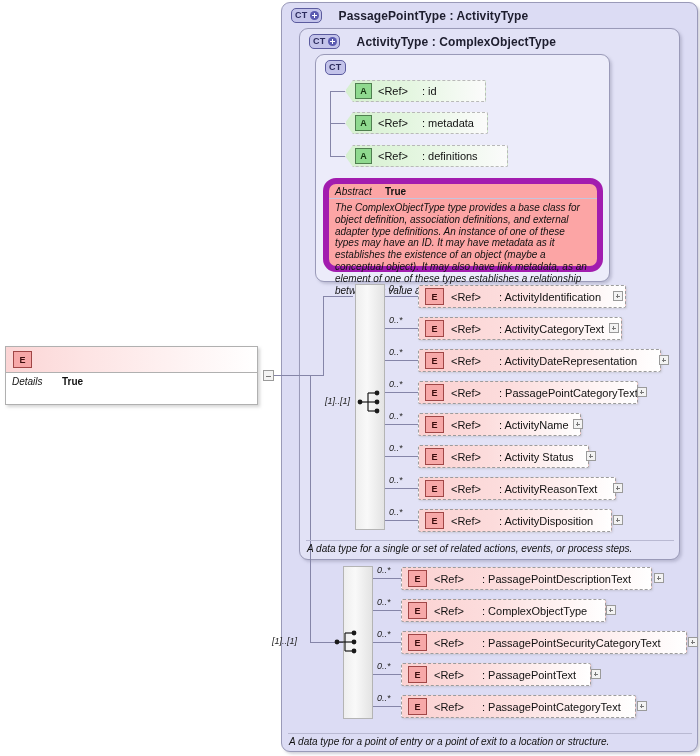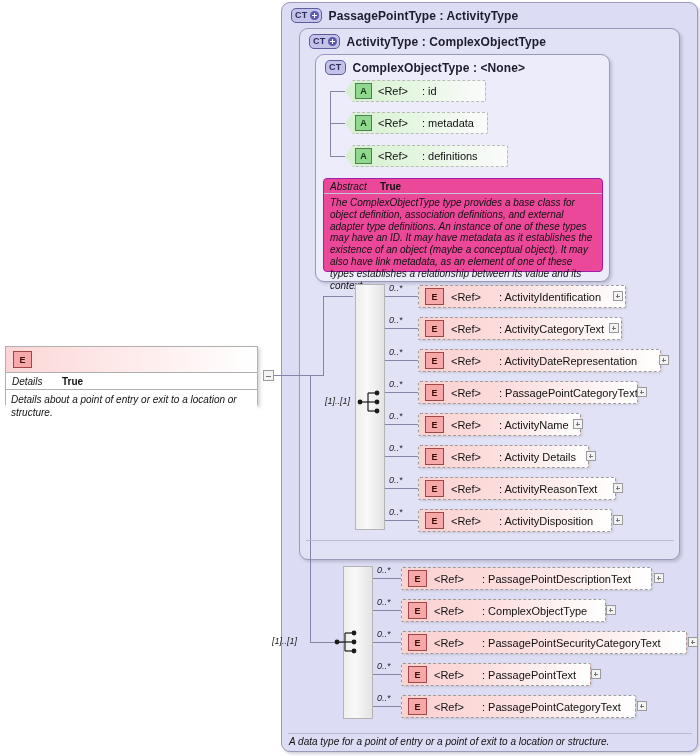--- a/index.html
+++ b/index.html
@@ -35,21 +35,21 @@
   }
   .ct-box.lvl2 { background: #e2e2f6; }
   .ct-box.lvl3 { background: #ececfa; }
 
   .ct-header {
     position: absolute;
     left: 9px;
     top: 5px;
     display: flex;
     align-items: center;
-    gap: 7px;
+    gap: 17px;
     white-space: nowrap;
   }
   .ct-title {
     font-size: 12px;
     font-weight: bold;
     color: #1d1d2e;
     letter-spacing: .1px;
   }
 
   
@@ -247,23 +247,23 @@
     font-size: 10px;
     font-style: italic;
     color: #111;
     background: #ffffff;
     line-height: 13px;
   }
 
   
   .doc-panel {
     position: absolute;
-    background: #ec4899;
-    border: 1px solid #a21caf;
-    border-radius: 4px;
+    background: #fca5a5;
+    border: 6px solid #a21caf;
+    border-radius: 13px;
     box-sizing: border-box;
   }
   .doc-abstract {
     height: 15px;
     display: flex;
     align-items: center;
     padding: 0 6px;
     border-bottom: 1px solid #c4c4dd;
     box-sizing: border-box;
   }
@@ -319,21 +319,20 @@
       </span>
       <span class="ct-title">ActivityType : ComplexObjectType</span>
     </div>
   </div>
 
   <div class="ct-box lvl3 abs" style="left:315px; top:54px; width:295px; height:228px;">
     <div class="ct-header">
       <span class="ct-icon">
         <span class="lbl">CT</span>
       </span>
-      <span class="ct-title">ComplexObjectType : &lt;None&gt;</span>
     </div>
   </div>
 
   <div class="ln-v abs" style="left:330px; top:91px; height:65px;"></div>
   <div class="ln-h abs" style="left:330px; top:91px; width:15px;"></div>
   <div class="ln-h abs" style="left:330px; top:123px; width:15px;"></div>
   <div class="ln-h abs" style="left:330px; top:156px; width:15px;"></div>
 
   <div class="attr-row abs" style="left:345px; top:80px; width:141px;">
     <span class="attr-icon">A</span>
@@ -362,21 +361,20 @@
   </div>
 
   <div class="root-box abs" style="left:5px; top:346px; width:253px; height:59px;">
     <div class="root-title-bar">
       <span class="el-icon">E</span>
     </div>
     <div class="root-prop">
       <span class="k">Details</span>
       <span class="v">True</span>
     </div>
-    <div class="root-doc">Details about a point of entry or exit to a location or structure.</div>
   </div>
 
   <div class="collapse abs" style="left:263px; top:370px;"></div>
   <div class="ln-h abs" style="left:274px; top:375px; width:49px;"></div>
 
   <div class="ln-v abs" style="left:323px; top:296px; height:80px;"></div>
   <div class="ln-h abs" style="left:323px; top:296px; width:30px;"></div>
   <div class="ln-v abs" style="left:310px; top:375px; height:267px;"></div>
   <div class="ln-h abs" style="left:310px; top:642px; width:33px;"></div>
 
@@ -439,21 +437,21 @@
     <span class="el-ref">&lt;Ref&gt;</span>
     <span class="el-name">: ActivityName</span>
   </div>
   <div class="expand abs" style="left:573px; top:419px;"></div>
 
   <div class="ln-h abs" style="left:385px; top:456px; width:33px;"></div>
   <span class="card" style="left:389px; top:443px;">0..*</span>
   <div class="el-row abs" style="left:418px; top:445px; width:171px;">
     <span class="el-icon">E</span>
     <span class="el-ref">&lt;Ref&gt;</span>
-    <span class="el-name">: Activity Details</span>
+    <span class="el-name">: Activity Status</span>
   </div>
   <div class="expand abs" style="left:586px; top:451px;"></div>
 
   <div class="ln-h abs" style="left:385px; top:488px; width:33px;"></div>
   <span class="card" style="left:389px; top:475px;">0..*</span>
   <div class="el-row abs" style="left:418px; top:477px; width:198px;">
     <span class="el-icon">E</span>
     <span class="el-ref">&lt;Ref&gt;</span>
     <span class="el-name">: ActivityReasonText</span>
   </div>
@@ -462,20 +460,21 @@
   <div class="ln-h abs" style="left:385px; top:520px; width:33px;"></div>
   <span class="card" style="left:389px; top:507px;">0..*</span>
   <div class="el-row abs" style="left:418px; top:509px; width:194px;">
     <span class="el-icon">E</span>
     <span class="el-ref">&lt;Ref&gt;</span>
     <span class="el-name">: ActivityDisposition</span>
   </div>
   <div class="expand abs" style="left:613px; top:515px;"></div>
 
   <div class="ct-foot-rule abs" style="left:306px; top:540px; width:368px;"></div>
+  <span class="ct-foot" style="left:307px; top:543px;">A data type for a single or set of related actions, events, or process steps.</span>
 
   <div class="seq-bar abs" style="left:343px; top:566px; width:30px; height:153px;"></div>
 
   <span class="card-seq" style="left:272px; top:636px;">[1]..[1]</span>
 
   <svg class="seq-icon" style="left:334px; top:630px;" width="26" height="24" viewBox="0 0 26 24">
     <circle cx="3" cy="12" r="2.4" fill="#1a1a1a"></circle>
     <line x1="5" y1="12" x2="11" y2="12" stroke="#1a1a1a" stroke-width="1.2"></line>
     <line x1="11" y1="3" x2="11" y2="21" stroke="#1a1a1a" stroke-width="1.2"></line>
     <line x1="11" y1="3" x2="18" y2="3" stroke="#1a1a1a" stroke-width="1.2"></line>

